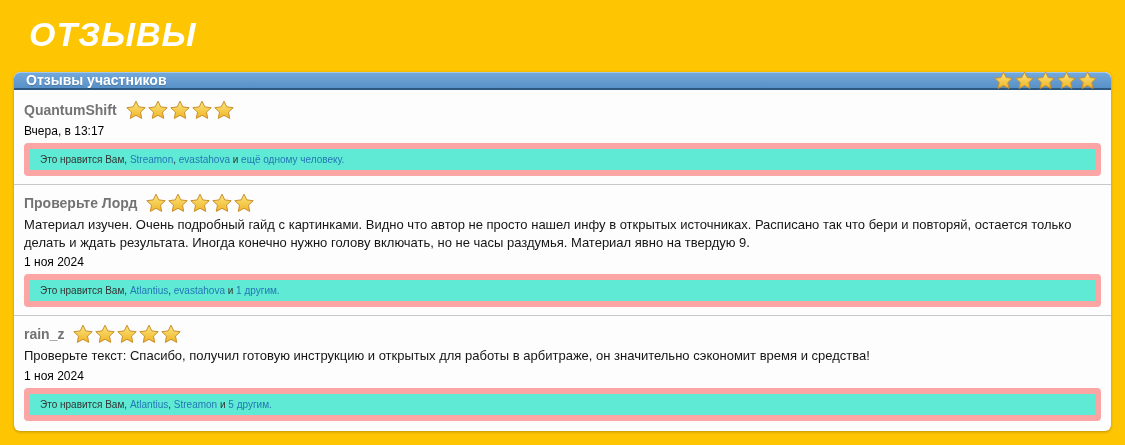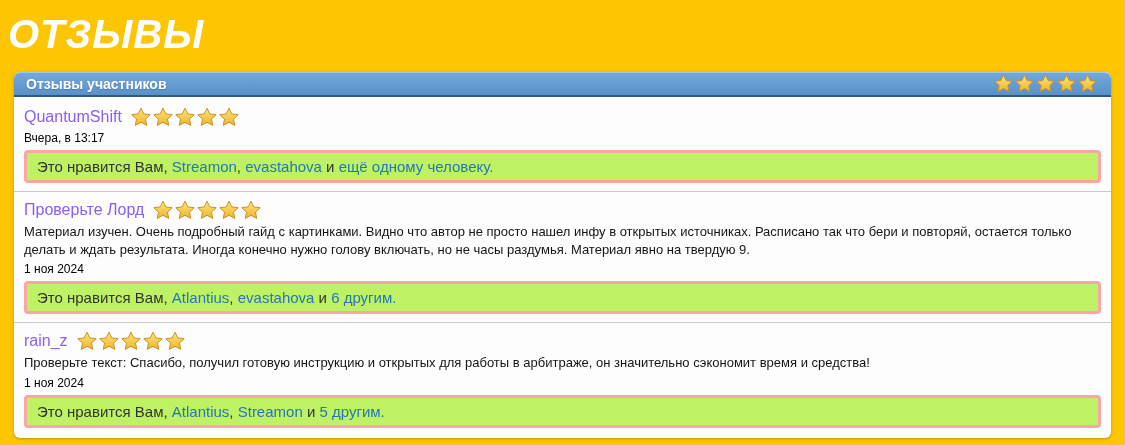--- a/index.html
+++ b/index.html
@@ -4,61 +4,61 @@
 <style>
   * { box-sizing: border-box; }
   html, body { margin: 0; padding: 0; }
   body {
     width: 1125px; height: 445px; overflow: hidden;
     background: #FDC502;
     font-family: "Liberation Sans", sans-serif;
   }
   
   .page-title {
-    margin: 0; height: 64px; padding: 8px 8px 0;
-    font-style: italic; font-weight: 900; font-size: 40px; line-height: 52px;
+    margin: 0; height: 64px; padding: 8px 29px 0;
+    font-style: italic; font-weight: 900; font-size: 34px; line-height: 52px;
     letter-spacing: 1px; color: #ffffff;
   }
   
   .panel {
     margin: 8px 14px 0;
     background: #fdfdfe;
     border-radius: 6px;
     box-shadow: 0 1px 3px rgba(0,0,0,.25);
     overflow: hidden;
   }
   .panel-header {
     display: flex; align-items: center; justify-content: space-between;
-    height: 25px; padding: 0 12px;
+    height: 18px; padding: 0 12px;
     background: linear-gradient(#74a9dc, #5891c8);
     border-bottom: 2px solid #2e5a82;
     box-shadow: inset 0 1px 0 rgba(255,255,255,.35);
     border-radius: 6px 6px 0 0;
   }
   .panel-header .header-title {
     color: #ffffff; font-weight: bold; font-size: 14px;
     text-shadow: 0 1px 1px rgba(0,0,0,.2);
   }
   .panel-body { padding: 8px 10px 10px; }
   
   .review-head { display: flex; align-items: center; margin: 2px 0 3px; }
   .username {
-    color: #8b5cf6; font-weight: normal; font-size: 16px;
+    color: #737373; font-weight: bold; font-size: 14px;
     text-decoration: none; margin-right: 9px; cursor: pointer;
   }
   .stars svg, .header-stars svg { display: inline-block; vertical-align: middle; margin-right: 2px; }
   .header-stars svg { width: 19px; height: 19px; }
   .review-text { font-size: 13px; line-height: 1.35; color: #151515; }
   .review-date { font-size: 12px; color: #000000; margin-top: 4px; }
   .likes-box {
     margin-top: 5px; padding: 5px 10px;
-    background: #bef264;
-    border: 3px solid #fca5a5;
+    background: #5eead4;
+    border: 6px solid #fca5a5;
     border-radius: 4px;
-    font-size: 15px; color: #333333;
+    font-size: 10px; color: #333333;
   }
   .like-link { color: #2577b5; text-decoration: none; cursor: pointer; }
   .divider { border: 0; border-top: 1px solid #c9c9c9; margin: 8px -10px; }
 </style>
 </head>
 <body>
 
 <svg width="0" height="0" style="position:absolute" aria-hidden="true">
   <defs>
     <linearGradient id="sg" x1="0" y1="0" x2="0" y2="1">
@@ -130,21 +130,21 @@
               <path d="M10 1.2 L12.8 6.9 L19.2 7.7 L14.5 12.1 L15.7 18.4 L10 15.3 L4.3 18.4 L5.5 12.1 L0.8 7.7 L7.2 6.9 Z" fill="url(#sg)" stroke="#C98F2A" stroke-width="1" stroke-linejoin="round"></path>
             </svg></span>
       </div>
       <div class="review-text">Материал изучен. Очень подробный гайд с картинками. Видно что автор не просто нашел инфу в открытых источниках. Расписано так что бери и повторяй, остается только делать и ждать результата. Иногда конечно нужно голову включать, но не часы раздумья. Материал явно на твердую 9.</div>
       <div class="review-date">1 ноя 2024</div>
       <div class="likes-box">
         <span>Это нравится Вам,</span>
         <a class="like-link">Atlantius</a><span>,</span>
         <a class="like-link">evastahova</a>
         <span>и</span>
-        <a class="like-link">6 другим.</a>
+        <a class="like-link">1 другим.</a>
       </div>
     </div>
 
     <hr class="divider">
 
     <div class="review">
       <div class="review-head">
         <a class="username">rain_z</a>
         <span class="stars"><svg width="20" height="20" viewBox="0 0 20 20">
               <path d="M10 1.2 L12.8 6.9 L19.2 7.7 L14.5 12.1 L15.7 18.4 L10 15.3 L4.3 18.4 L5.5 12.1 L0.8 7.7 L7.2 6.9 Z" fill="url(#sg)" stroke="#C98F2A" stroke-width="1" stroke-linejoin="round"></path>

